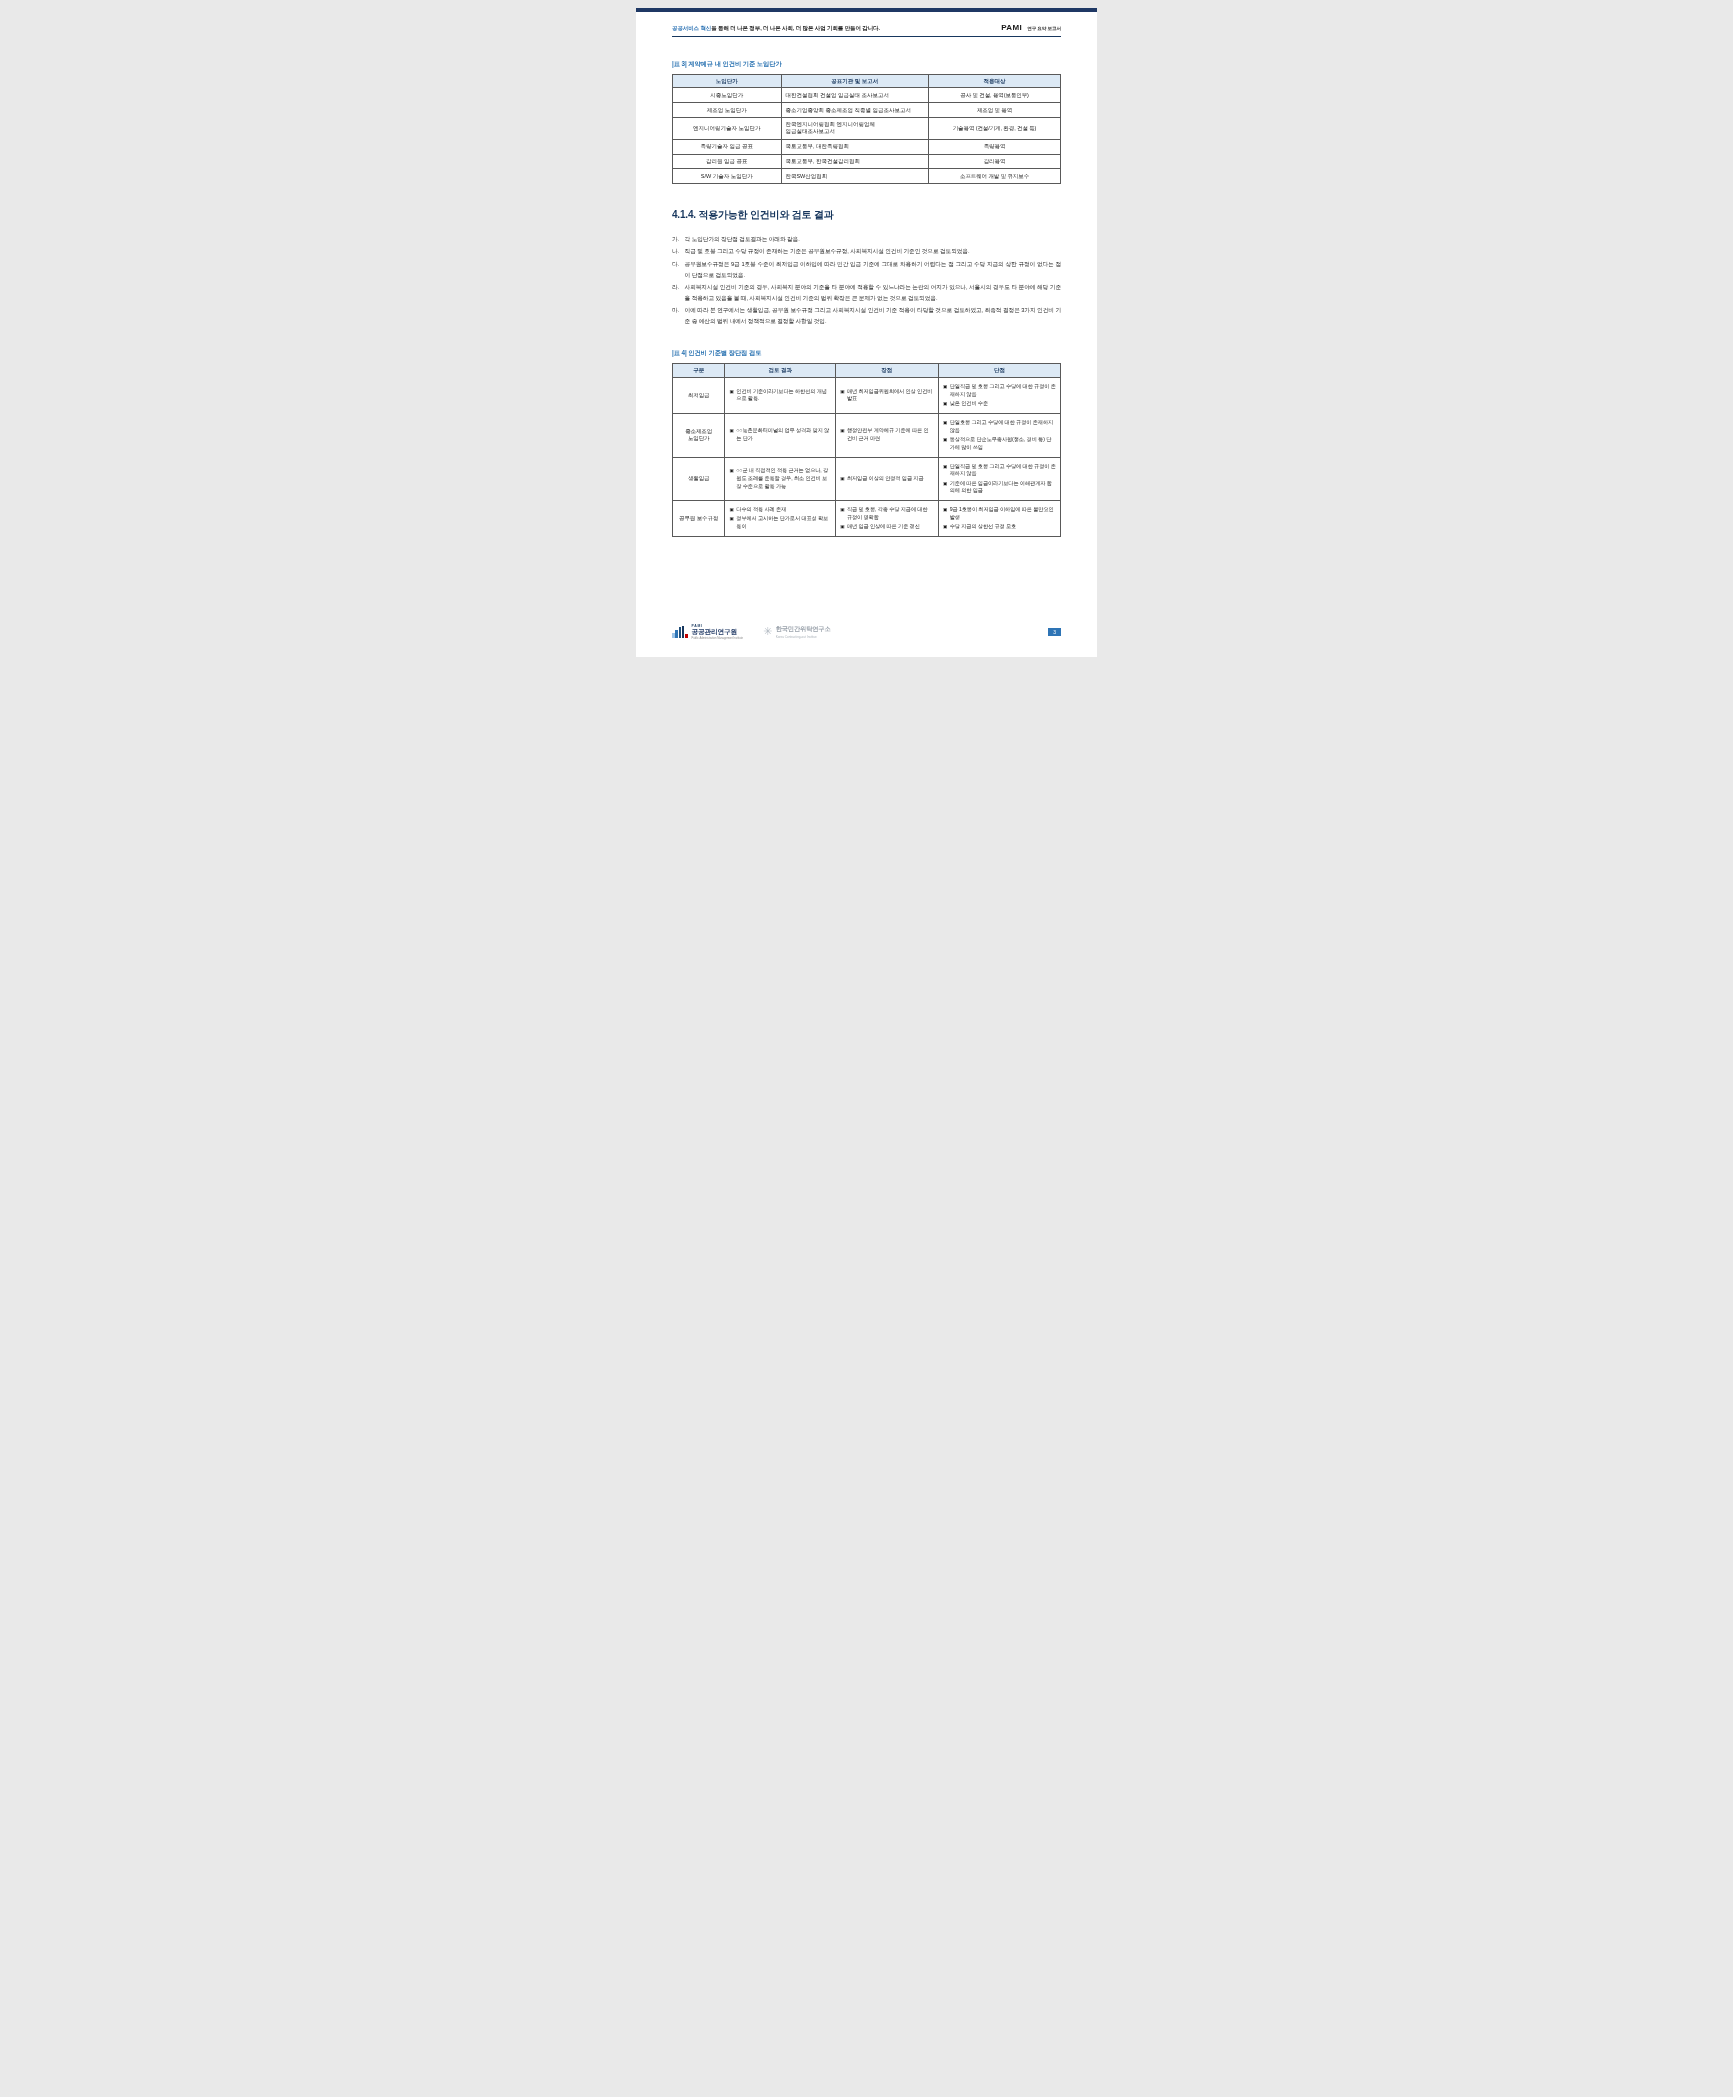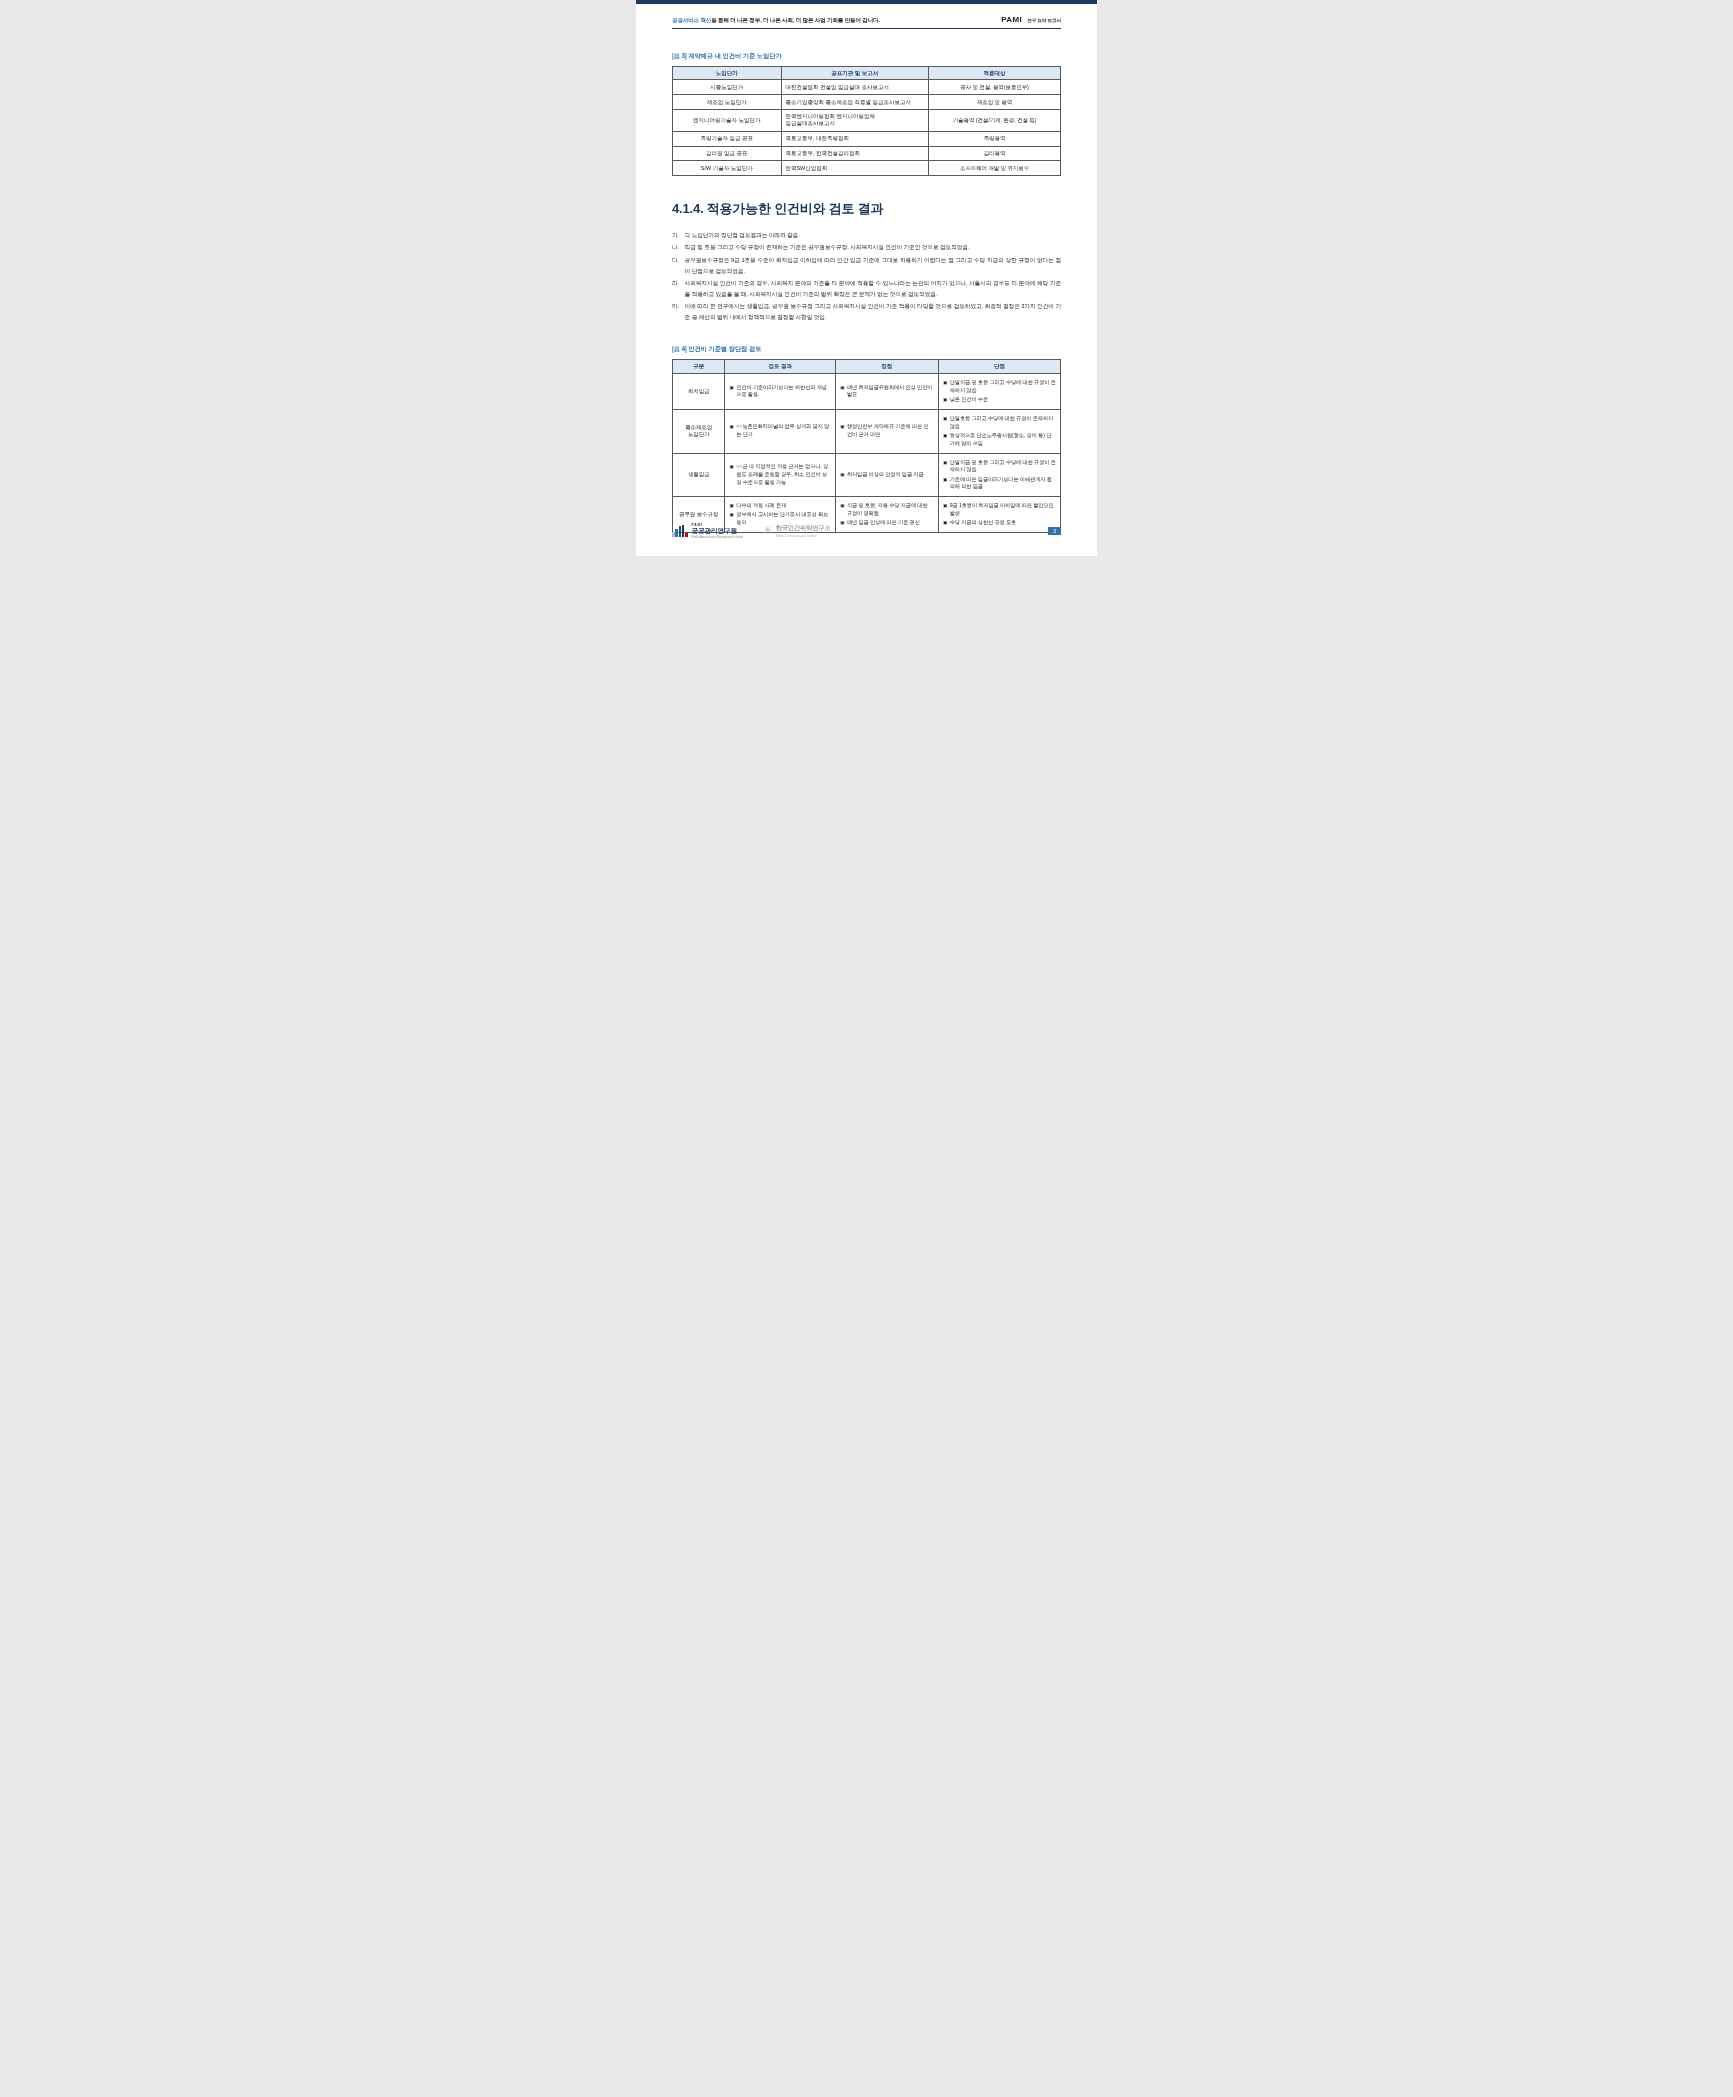--- a/index.html
+++ b/index.html
@@ -1,18 +1,18 @@
 <!DOCTYPE html>
 <html style="font-size:6.7px"><head>
 <meta charset="utf-8">
 <style>
   * { margin:0; padding:0; box-sizing:border-box; }
   html,body { background:#e9e9e9; }
   body { font-family:"Liberation Sans","DejaVu Sans",sans-serif; color:#1a1a1a; }
-  .page { width:461px; height:556px; margin:0 auto; background:#ffffff; position:relative; overflow:hidden; }
+  .page { width:461px; height:649px; margin:8px auto; background:#ffffff; position:relative; overflow:hidden; }
   .topbar { height:4.2px; background:#1f3864; }
   .content { padding:0 36px; }
 
   
   .header-row { display:flex; justify-content:space-between; align-items:flex-end;
                 margin-top:11px; padding-bottom:3.8px; border-bottom:0.8px solid #17375e; }
   .tagline { font-size:5.5px; font-weight:bold; letter-spacing:-0.1px; }
   .tagline .hl { color:#2e74b5; }
   .brand-wrap { display:flex; align-items:baseline; gap:5px; white-space:nowrap; }
   .brand { font-size:8px; font-weight:bold; color:#1a1a1a; letter-spacing:0.4px; }
@@ -25,21 +25,21 @@
   table { width:100%; border-collapse:collapse; margin-top:5px; table-layout:fixed;
           border-top:0.8px solid #3f3f3f; border-bottom:0.8px solid #3f3f3f; }
   th, td { border:0.4px solid #595959; font-size:5.5px; padding:3.4px 3.8px; vertical-align:middle; }
   thead th { background:#dce9f5; color:#17365d; font-weight:bold; text-align:center; padding:2.9px 2.5px; }
 
   .t3c0 { text-align:center; }
   .t3c1 { text-align:left; }
   .t3c2 { text-align:center; letter-spacing:-0.1px; }
 
   
-  .sec-heading { margin-top:24px; font-size:13px; font-weight:bold; color:#17365d; letter-spacing:-0.2px; }
+  .sec-heading { margin-top:24px; font-size:10px; font-weight:bold; color:#17365d; letter-spacing:-0.2px; }
   .items { margin-top:11.7px; }
   .item { display:flex; font-size:5.7px; line-height:1.85; margin-bottom:2.1px; letter-spacing:-0.1px; }
   .item .marker { width:12.6px; flex:none; }
   .item .txt { flex:1; text-align:justify; }
 
   
   .t4 td { vertical-align:middle; }
   .t4label { text-align:center; font-size:5.5px; letter-spacing:-0.1px; }
   .t4cell { vertical-align:middle; padding:3.8px 4.2px; }
   .bullet { display:flex; gap:2.5px; margin:1.3px 0; font-size:5.2px; line-height:1.5; letter-spacing:-0.1px; }

